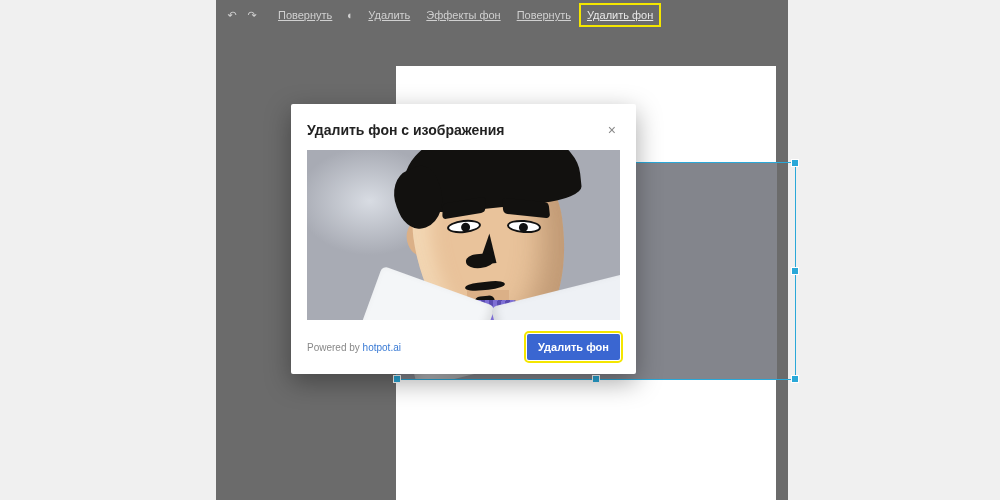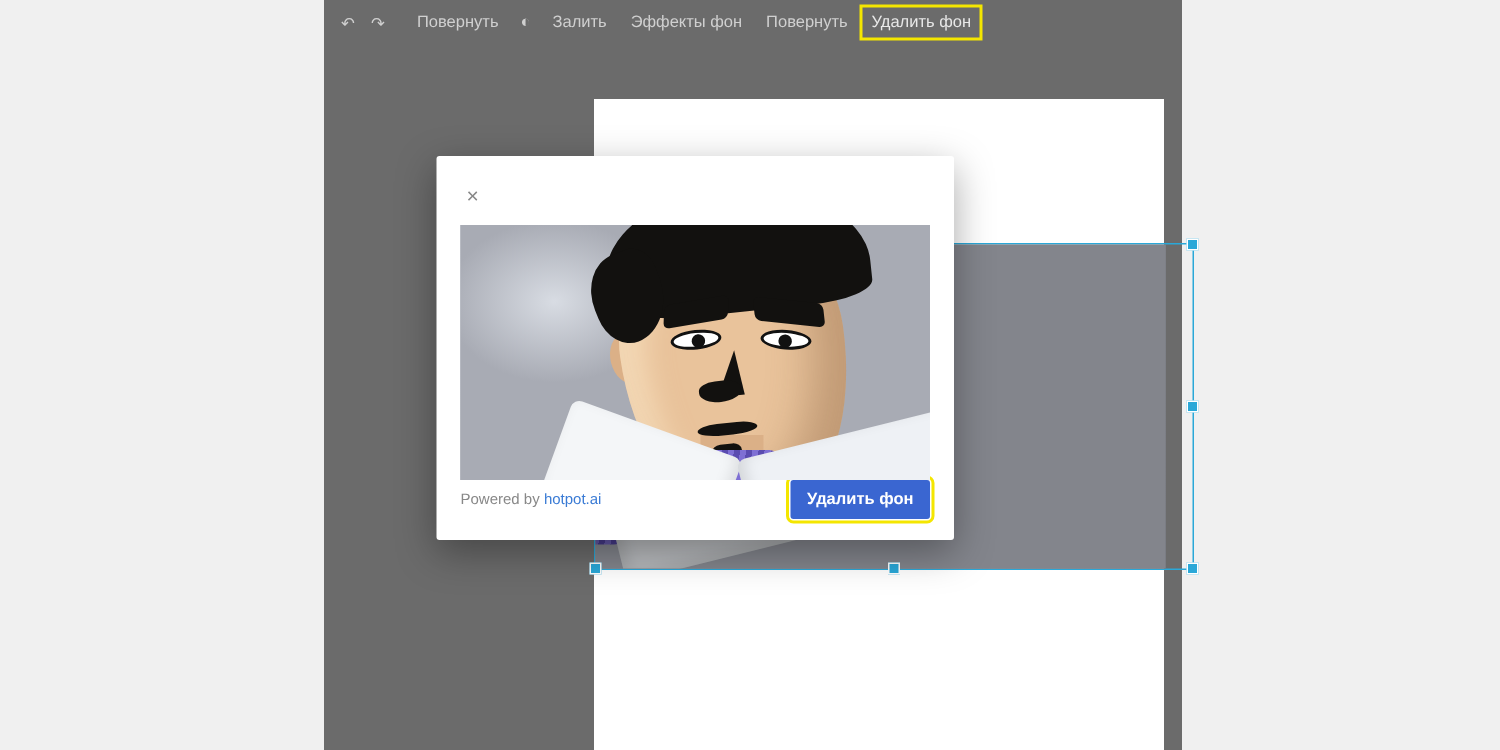--- a/index.html
+++ b/index.html
@@ -35,20 +35,21 @@
     display: flex;
     align-items: center;
     justify-content: center;
     color: #d0d0d0;
     cursor: pointer;
   }
   .toolbar .tb-item {
     padding: 4px 6px;
     cursor: pointer;
     white-space: nowrap;
+    text-decoration: underline;
   }
   .toolbar .tb-item.highlighted {
     background: #6b6b6b;
     outline: 2px solid #f4e600;
     color: #e8e8e8;
   }
   .tb-sep { width: 4px; }
   .workspace {
     position: absolute;
     top: 30px;
@@ -123,20 +124,21 @@
     width: 313px;
     height: 170px;
     background: #a8abb4;
     position: relative;
     overflow: hidden;
   }
   .modal-footer {
     display: flex;
     justify-content: space-between;
     align-items: center;
+    margin-top: 14px;
   }
   .powered {
     font-size: 10px;
     color: #888;
   }
   .powered a {
     color: #3a7bd5;
     text-decoration: none;
   }
   .primary-btn {
@@ -212,21 +214,21 @@
 <body>
 
 <div class="app-window">
 
   <div class="toolbar">
     <span class="tb-icon">↶</span>
     <span class="tb-icon">↷</span>
     <span class="tb-sep"></span>
     <span class="tb-item">Повернуть</span>
     <span class="tb-icon">◐</span>
-    <span class="tb-item">Залить</span>
+    <span class="tb-item">Удалить</span>
     <span class="tb-item">Эффекты фон</span>
     <span class="tb-item">Повернуть</span>
     <span class="tb-item highlighted">Удалить фон</span>
   </div>
 
   <div class="workspace">
     <div class="canvas-paper"></div>
     <div class="canvas-image-frame">
       <div class="bgprev">
         <div class="shift">
@@ -256,20 +258,21 @@
       <div class="handle h-bl"></div>
       <div class="handle h-bm"></div>
       <div class="handle h-br"></div>
     </div>
   </div>
 </div>
 
 <div class="overlay">
   <div class="modal">
     <div class="modal-header">
+      <div class="modal-title">Удалить фон с изображения</div>
       <div class="modal-close">×</div>
     </div>
     <div class="modal-body">
       <div class="preview">
         <div class="bg-smoke"></div>
         <div class="ill ear-l"></div>
         <div class="ill face"></div>
         <div class="ill neck"></div>
         <div class="ill hair"></div>
         <div class="ill hair2"></div>

